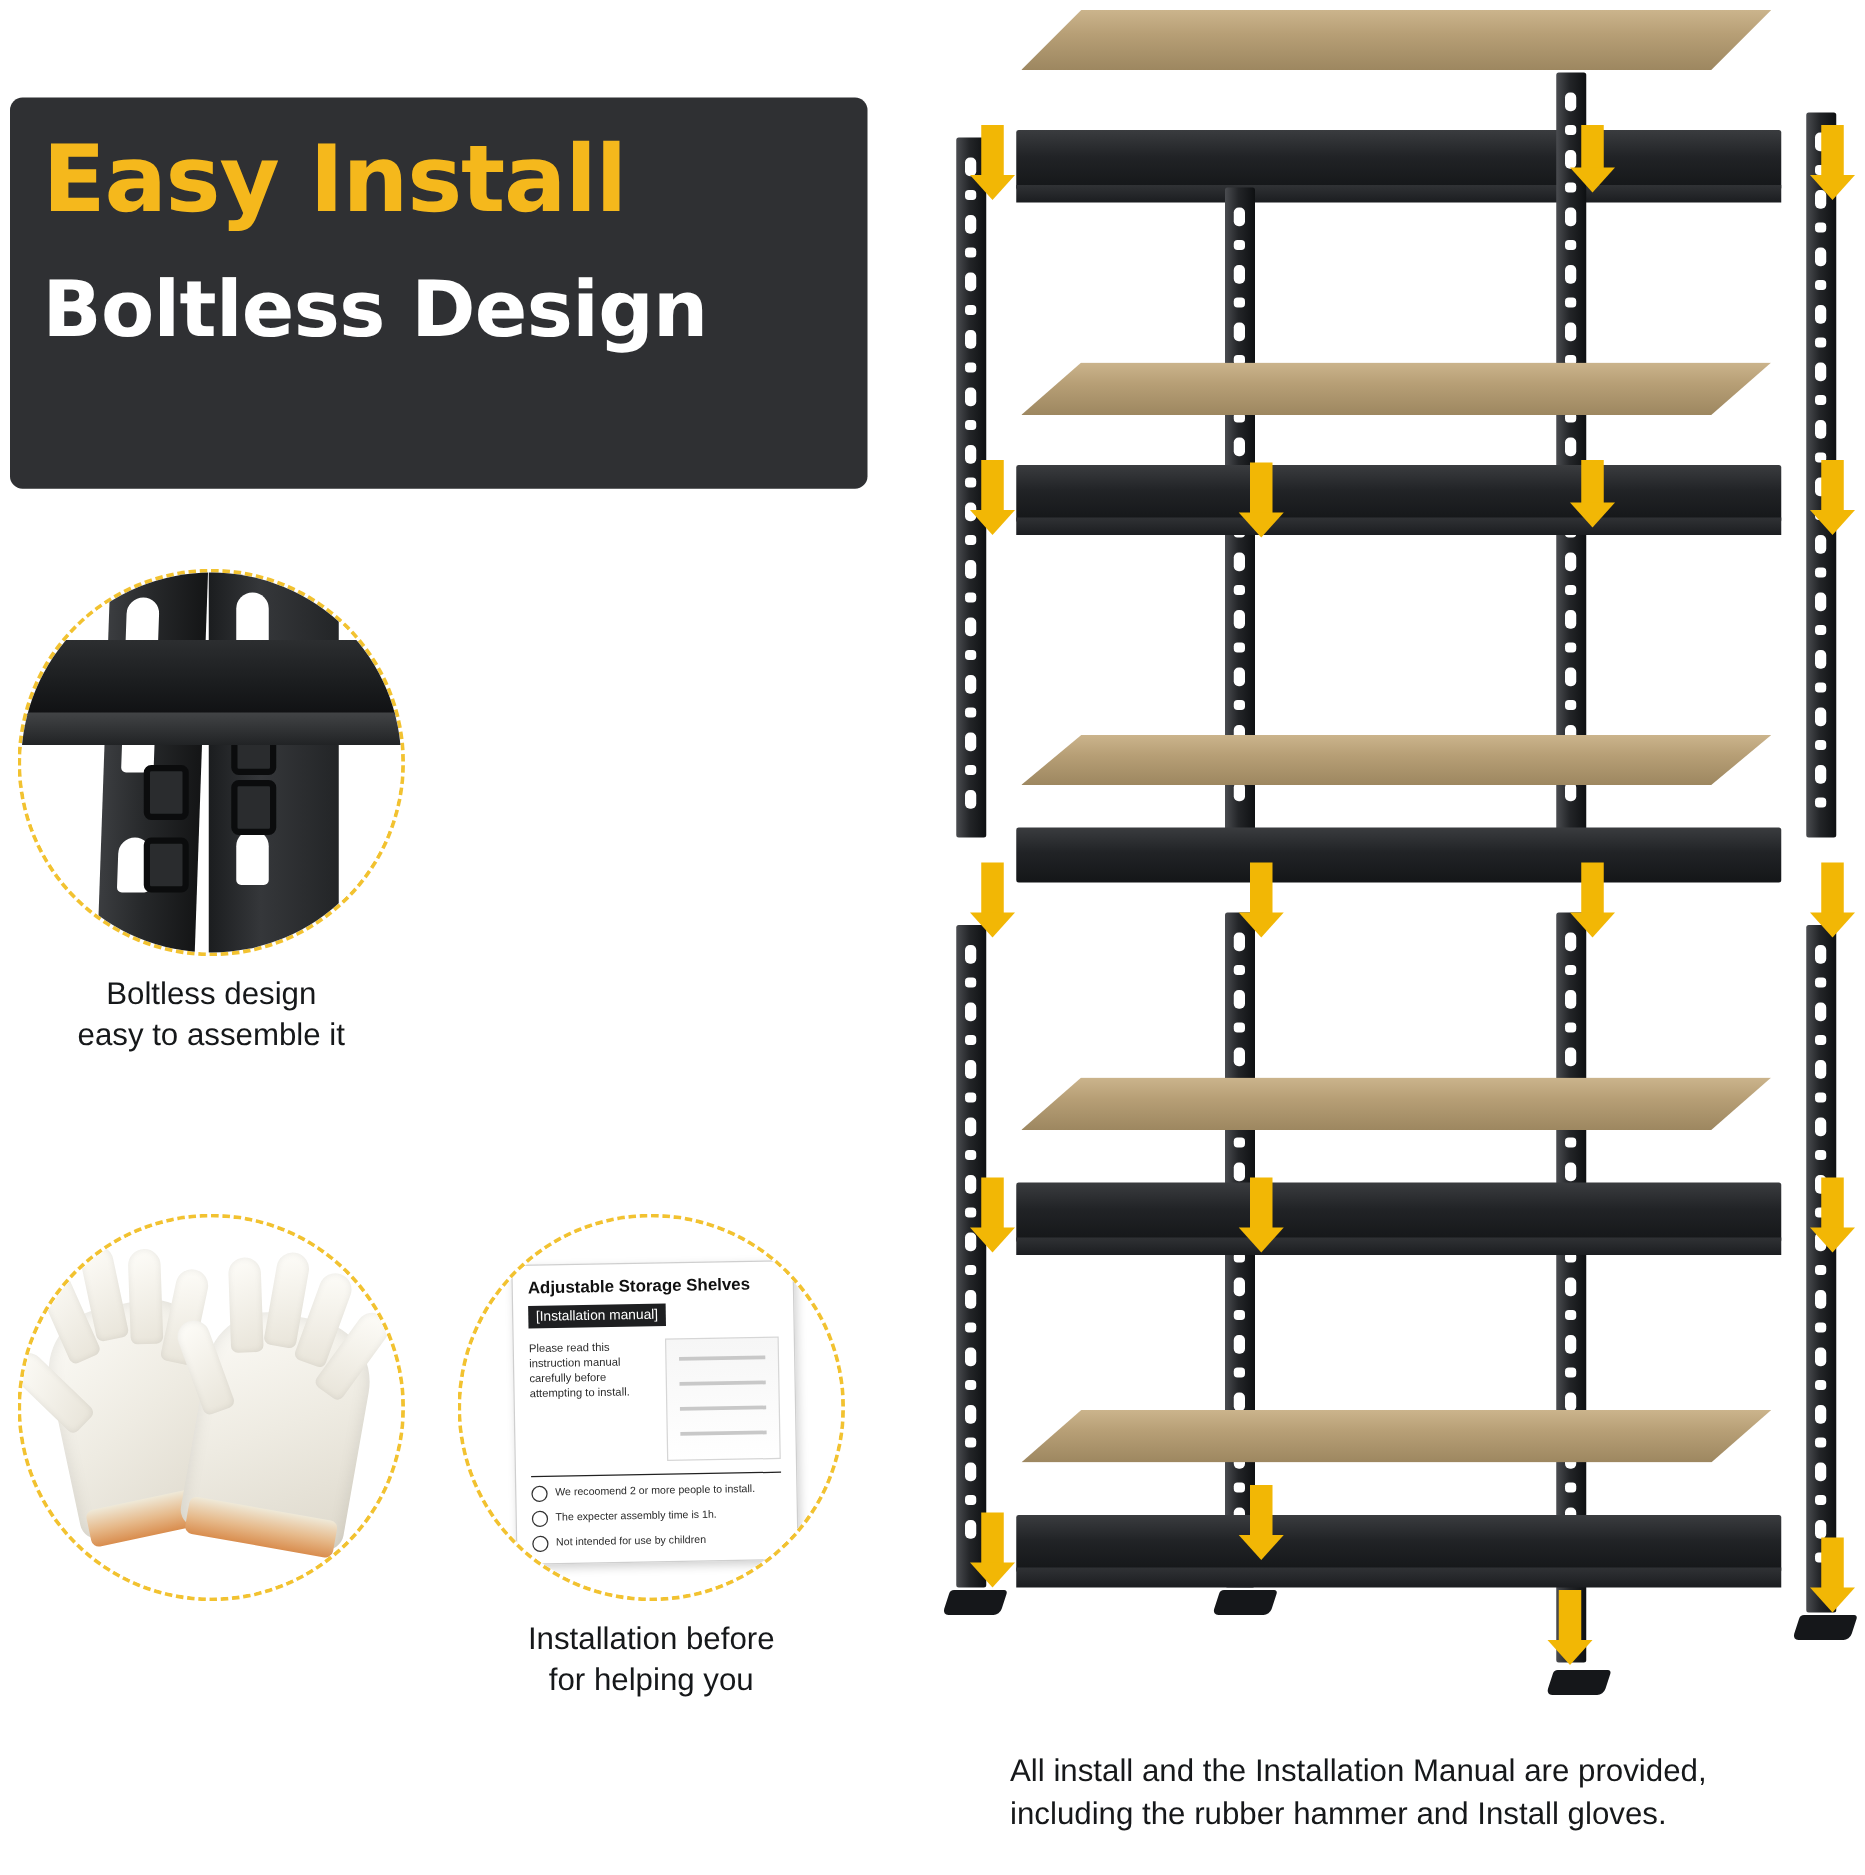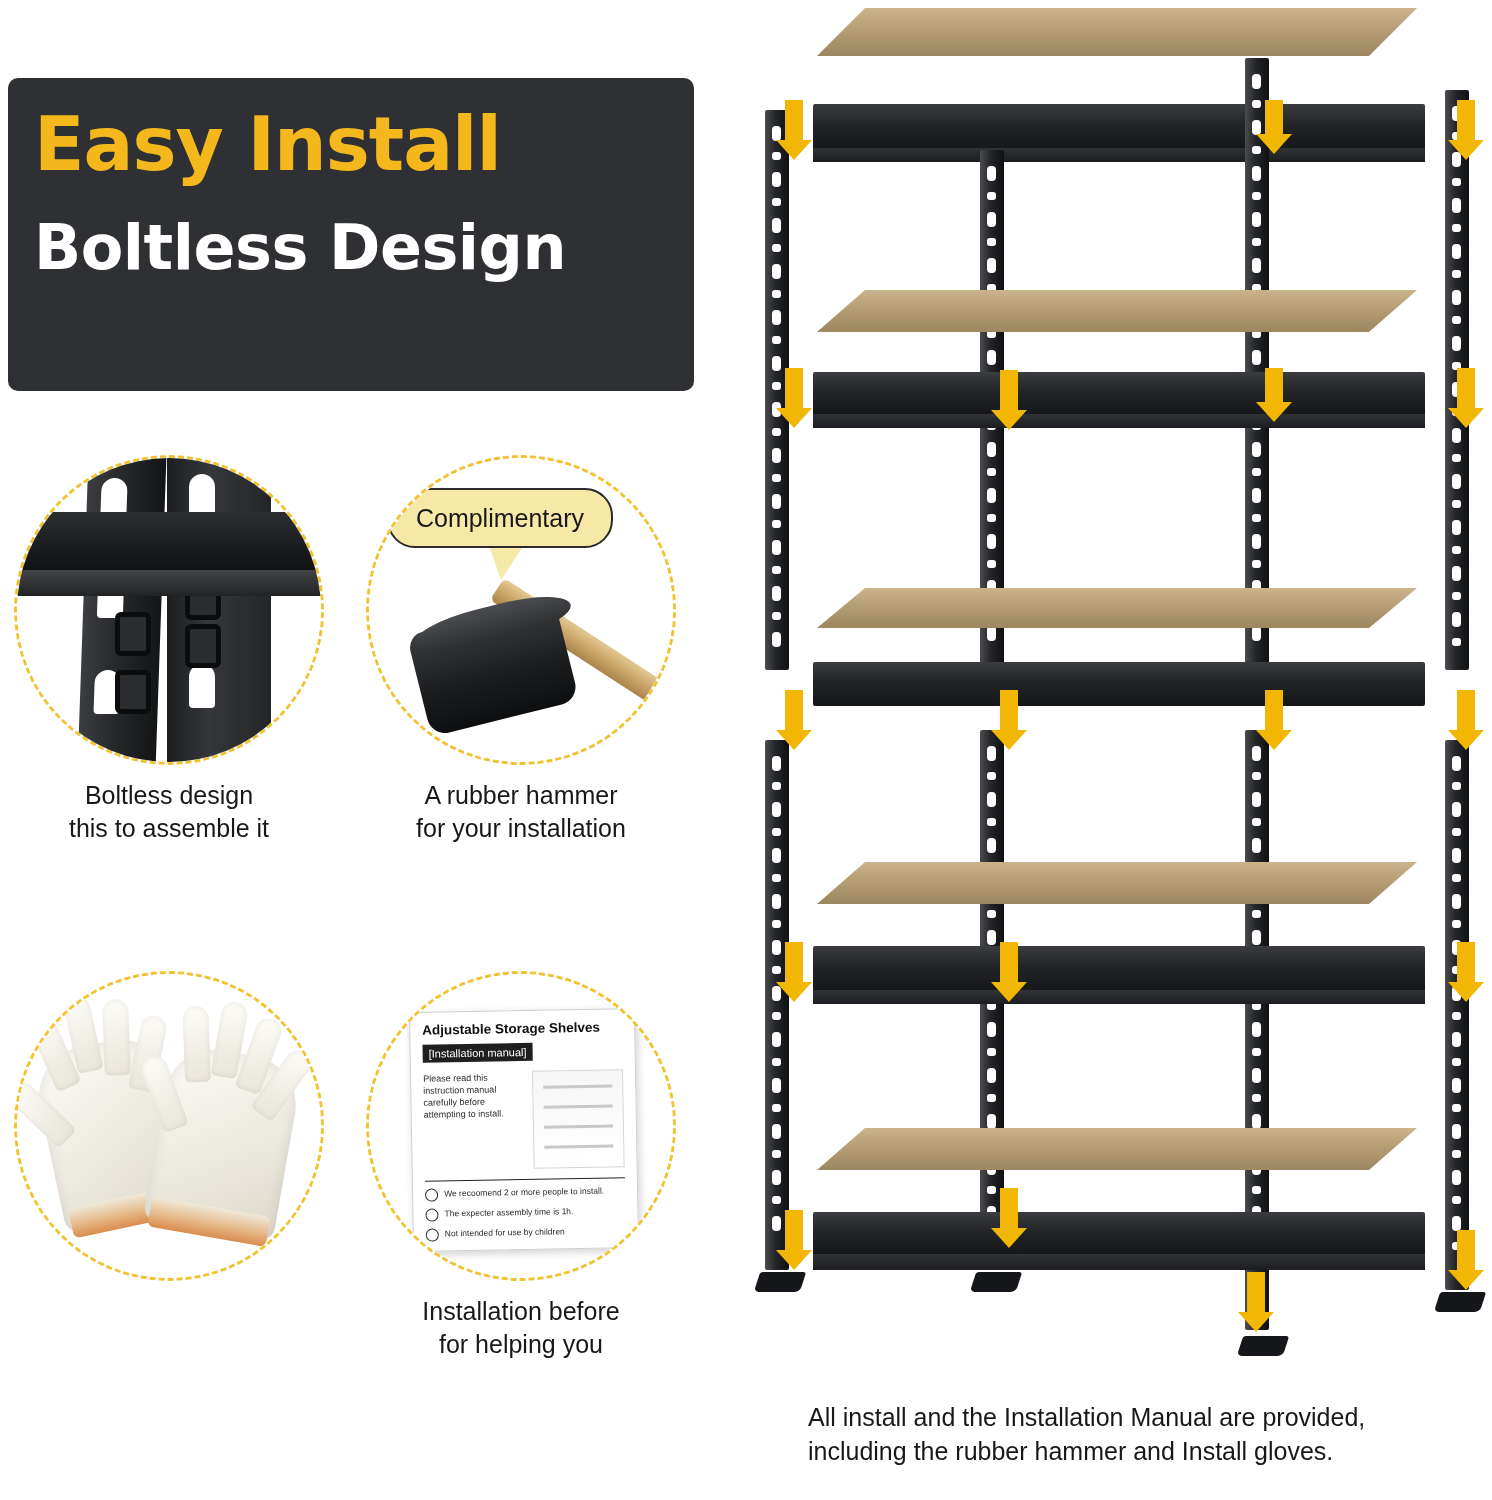--- a/index.html
+++ b/index.html
@@ -365,39 +365,24 @@
           <div class="bl-hook" style="left:18px; top:176px;"></div>
         </div>
         <div class="bl-beam"></div>
         <div class="bl-beam2"></div>
         <div class="bl-hook" style="left:98px; top:154px;"></div>
         <div class="bl-hook" style="left:98px; top:212px;"></div>
       </div>
     </div>
     <div class="feature-caption">
       <div>Boltless design</div>
-      <div>this to assemble it</div>
+      <div>easy to assemble it</div>
     </div>
   </div>
 
-  <div class="feature f-hammer">
-    <div class="feature-circle">
-      <div class="hm-wrap">
-        <div class="hm-handle"></div>
-        <div class="hm-head"></div>
-        <div class="hm-head-top"></div>
-        <div class="hm-bubble-tail"></div>
-        <div class="hm-bubble">Complimentary</div>
-      </div>
-    </div>
-    <div class="feature-caption">
-      <div>A rubber hammer</div>
-      <div>for your installation</div>
-    </div>
-  </div>
 
   <div class="feature f-gloves">
     <div class="feature-circle">
       <div class="gl-wrap">
         <div class="glove" style="left:30px; top:68px; transform:rotate(-12deg);">
           <div class="finger" style="left:-14px; top:18px; transform:rotate(-34deg);"></div>
           <div class="finger" style="left:12px;  top:-38px; transform:rotate(-12deg);"></div>
           <div class="finger" style="left:44px;  top:-50px;"></div>
           <div class="finger" style="left:76px;  top:-40px; transform:rotate(10deg);"></div>
           <div class="finger" style="left:104px; top:-18px; transform:rotate(24deg);"></div>

